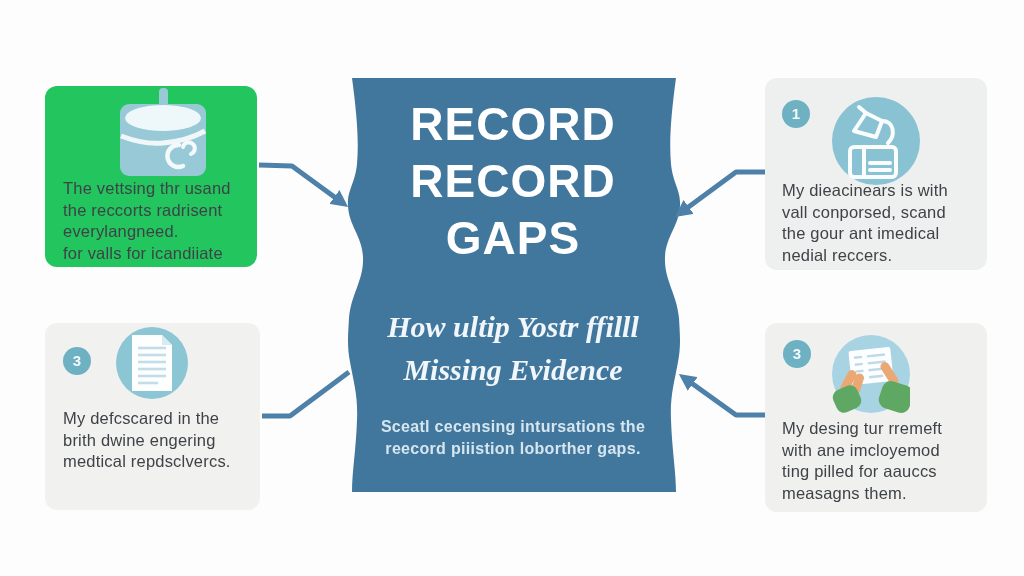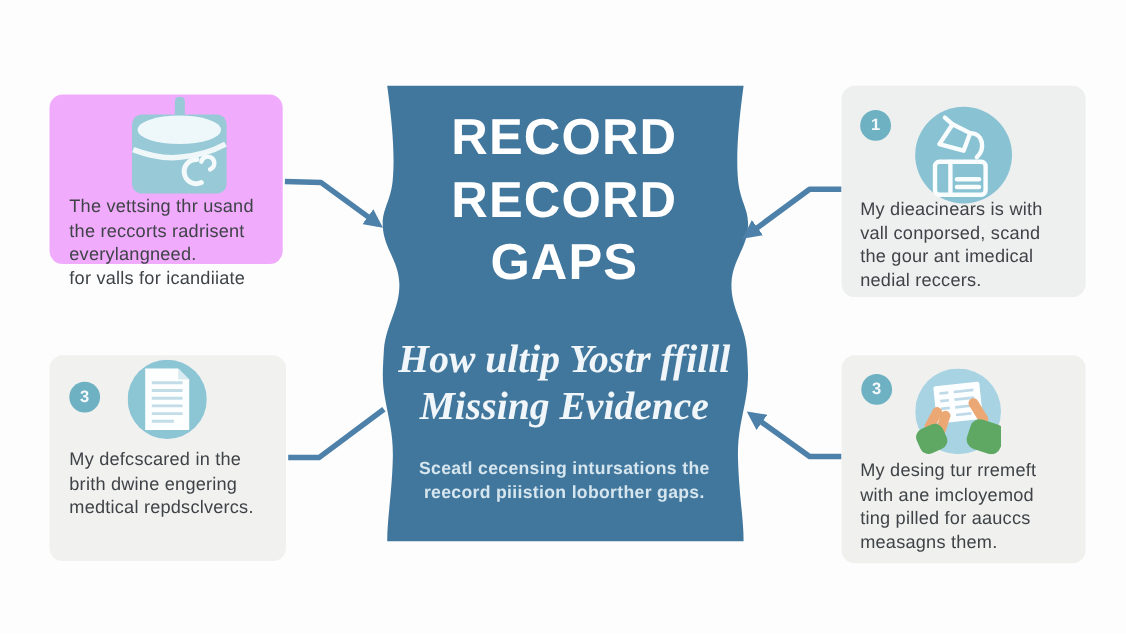--- a/index.html
+++ b/index.html
@@ -1,32 +1,32 @@
 <!DOCTYPE html>
 <html><head>
 <meta charset="utf-8">
 <style>
   html,body{margin:0;padding:0;background:#fff;}
   .stage{position:relative;width:1024px;height:576px;background:#fdfdfd;overflow:hidden;
          font-family:"Liberation Sans",sans-serif;}
   .bg-svg{position:absolute;left:0;top:0;width:1024px;height:576px;}
   .card{position:absolute;border-radius:12px;}
-  .card-tl{left:45px;top:86px;width:212px;height:154px;background:#f0abfc;}
+  .card-tl{left:45px;top:86px;width:212px;height:181px;background:#22c55e;}
   .card-tr{left:765px;top:78px;width:222px;height:192px;background:#eef0ef;}
   .card-bl{left:45px;top:323px;width:215px;height:187px;background:#f1f1f0;}
   .card-br{left:765px;top:323px;width:222px;height:189px;background:#f0f1ef;}
   .badge{position:absolute;width:28px;height:28px;border-radius:50%;background:#6db1c3;
          color:#f4fafb;font-size:15px;font-weight:bold;text-align:center;line-height:28px;}
   .card-text{position:absolute;font-size:16.5px;line-height:21.5px;color:#3f4347;letter-spacing:.2px;}
   .card-text div{white-space:nowrap;}
   .icon{position:absolute;}
   .panel-text{position:absolute;left:350px;width:326px;text-align:center;color:#ffffff;}
   .title{top:96px;font-size:46px;font-weight:bold;letter-spacing:1px;line-height:57px;}
   .subtitle{top:305px;font-family:"Liberation Serif",serif;font-style:italic;font-weight:600;
-            font-size:36px;line-height:43px;color:#f0f6f9;}
+            font-size:30px;line-height:43px;color:#f0f6f9;}
   .descr{top:416px;font-size:16px;font-weight:600;line-height:22px;color:#d6e6ef;letter-spacing:.3px;}
 </style>
 </head>
 <body>
 
 <div class="stage">
 
   <svg class="bg-svg" viewBox="0 0 1024 576">
     <defs>
       <marker id="ah" viewBox="0 0 10 10" refX="7" refY="5" markerWidth="3.4" markerHeight="3.4" orient="auto-start-reverse">

